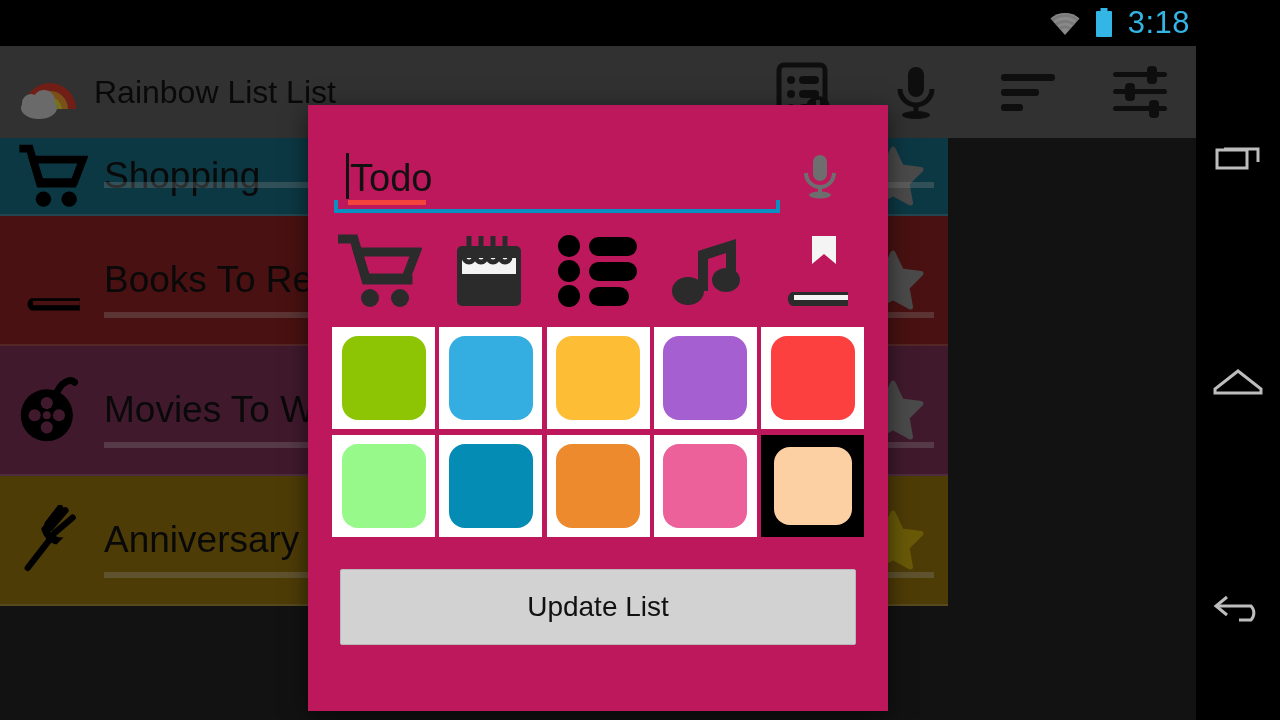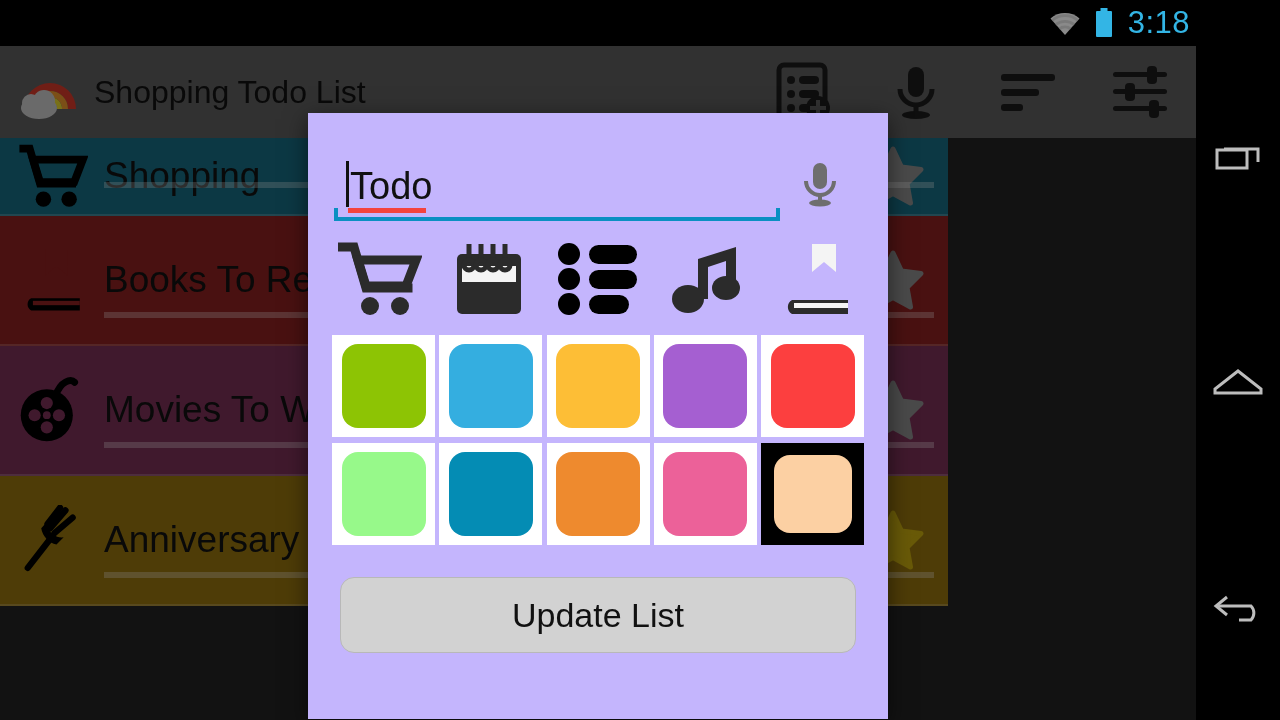--- a/index.html
+++ b/index.html
@@ -71,23 +71,22 @@
   
   #scrim {
     position: absolute; left: 0; top: 0; width: 1196px; height: 674px;
     background: rgba(0,0,0,0.47); pointer-events: none;
   }
 
   
   #dialog {
     position: absolute; left: 308px; top: 59px;
     width: 580px; height: 606px;
-    background: #c4b5fd;
+    background: #be185d;
     box-shadow: 0 6px 22px rgba(0,0,0,0.55);
-    margin-top: 8px;
   }
   #dlg-input-row {
     display: flex; align-items: flex-end; padding: 34px 28px 0 26px; height: 108px;
   }
   #dlg-input-wrap { position: relative; flex: 1; height: 74px; }
   #dlg-input-text {
     position: absolute; left: 16px; bottom: 16px;
     font-size: 38px; color: #111; line-height: 1;
   }
   #dlg-caret {
@@ -126,22 +125,22 @@
     width: 103px; height: 102px; background: #fff;
     display: flex; align-items: center; justify-content: center;
   }
   .sw-cell.selected { background: #000; }
   .sw-chip { width: 84px; height: 84px; border-radius: 16px; }
   .sw-cell.selected .sw-chip { width: 78px; height: 78px; }
 
   #dlg-btn-wrap { padding: 26px 32px 0 32px; }
   #update-btn {
     width: 100%; height: 76px; background: #d2d2d2;
-    border: 1px solid #b8b8b8; border-radius: 14px;
-    font-size: 34px; color: #111; font-family: "Liberation Sans", sans-serif;
+    border: 1px solid #b8b8b8; border-radius: 2px;
+    font-size: 28px; color: #111; font-family: "Liberation Sans", sans-serif;
     cursor: pointer;
   }
 
   
   #navbar {
     position: absolute; right: 0; top: 46px; width: 84px; height: 674px;
     background: #000; display: flex; flex-direction: column;
     align-items: center; justify-content: space-around;
   }
   .nav-btn { width: 84px; height: 110px; display: flex;
@@ -257,21 +256,21 @@
             <path d="M12 44 A18 18 0 0 1 48 44 L42 44 A12 12 0 0 0 18 44 Z" fill="#e8962c"></path>
             <path d="M18 44 A12 12 0 0 1 42 44 L37 44 A7 7 0 0 0 23 44 Z" fill="#e3d430"></path>
             <path d="M23 44 A7 7 0 0 1 37 44 L33.5 44 A3.5 3.5 0 0 0 26.5 44 Z" fill="#3e9b44"></path>
             <path d="M26.5 44 A3.5 3.5 0 0 1 33.5 44 Z" fill="#3d4fa0"></path>
           </g>
           <ellipse cx="21" cy="47" rx="18" ry="11" fill="#c9c9c9"></ellipse>
           <circle cx="13" cy="42" r="9" fill="#c9c9c9"></circle>
           <circle cx="26" cy="40" r="11" fill="#c9c9c9"></circle>
         </svg>
       </span>
-      <span id="app-title">Shopping Todo List</span>
+      <span id="app-title">Rainbow List List</span>
       <span id="appbar-actions">
         <span class="bar-action">
           <svg width="62" height="62" viewBox="0 0 62 62">
             <rect x="6" y="4" width="46" height="54" rx="5" fill="none" stroke="#1c1c1c" stroke-width="5"></rect>
             <circle cx="18" cy="19" r="4" fill="#1c1c1c"></circle>
             <rect x="26" y="15" width="20" height="8" rx="4" fill="#1c1c1c"></rect>
             <circle cx="18" cy="33" r="4" fill="#1c1c1c"></circle>
             <rect x="26" y="29" width="20" height="8" rx="4" fill="#1c1c1c"></rect>
             <circle cx="18" cy="47" r="4" fill="#1c1c1c"></circle>
             <rect x="26" y="43" width="14" height="8" rx="4" fill="#1c1c1c"></rect>

